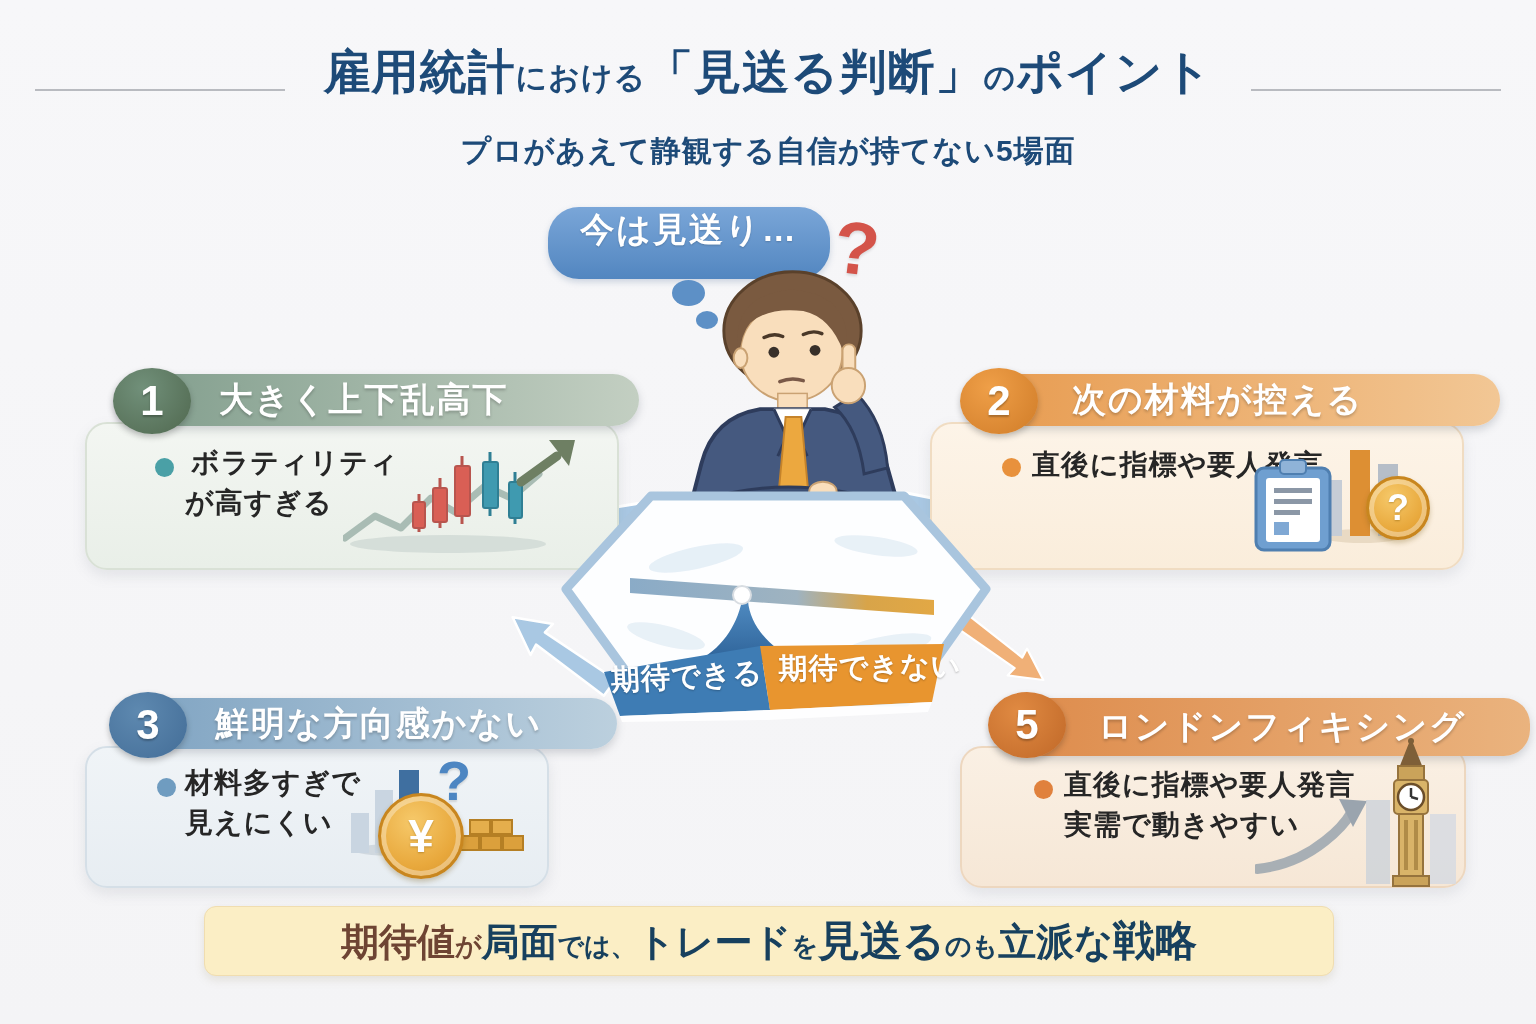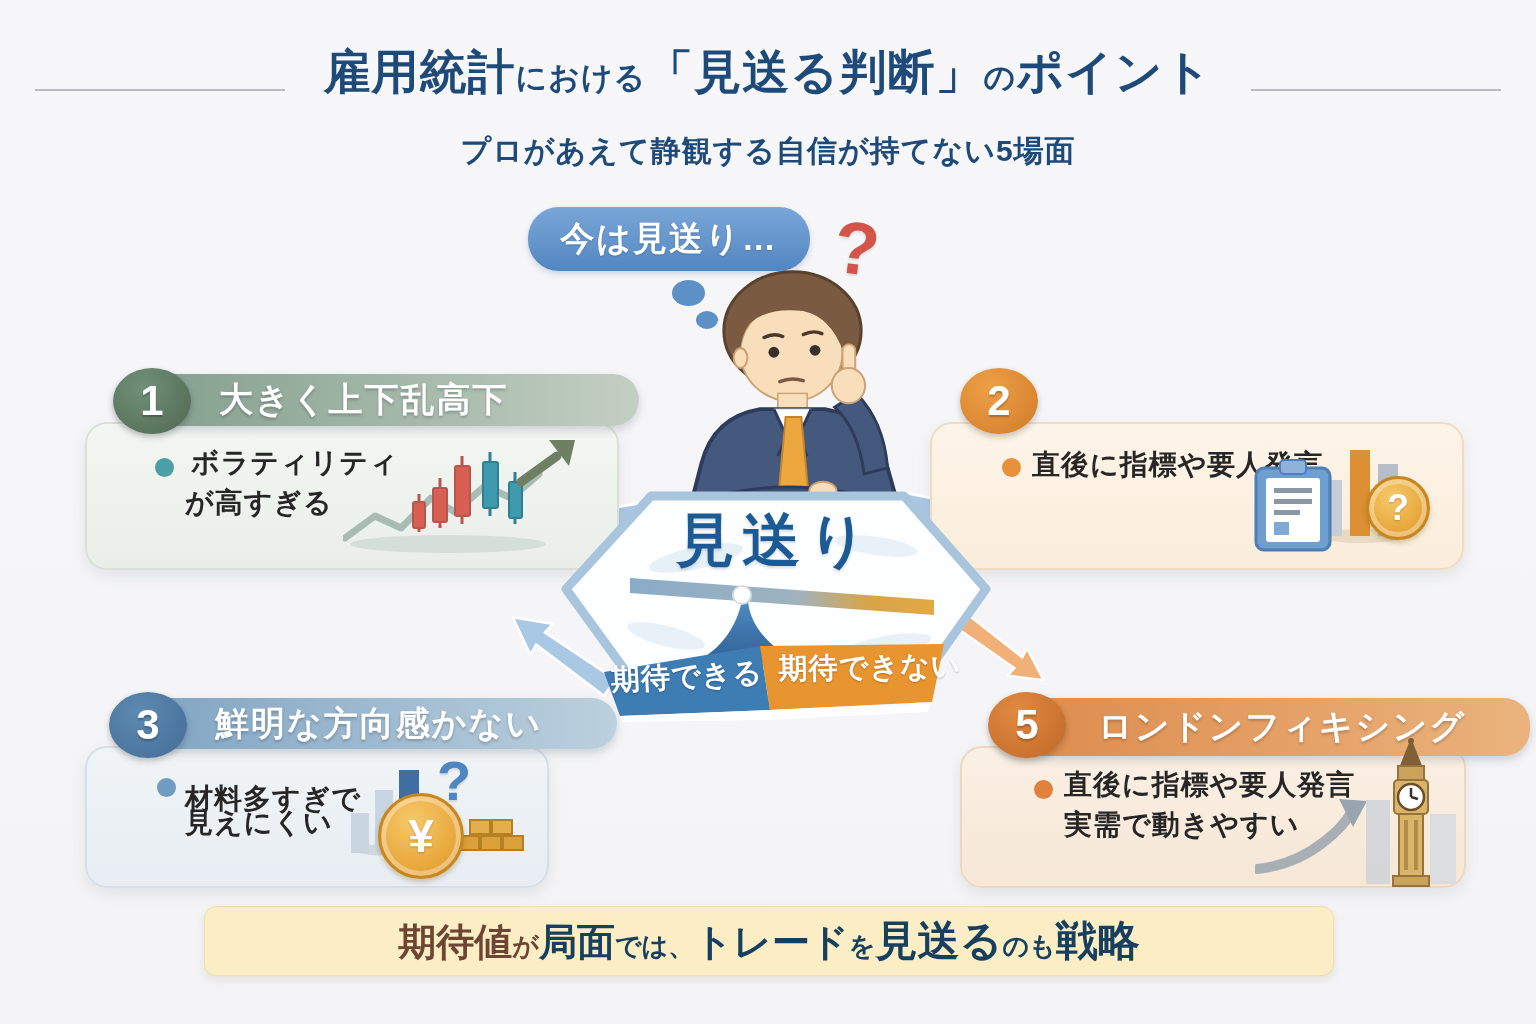--- a/index.html
+++ b/index.html
@@ -11,23 +11,23 @@
   .abs{position:absolute;}
   
   .title{top:46px;left:0;width:100%;text-align:center;color:#1d4a78;font-weight:900;line-height:1.1;letter-spacing:1px;}
   .t-lg{font-size:47px;}
   .t-md{font-size:31px;}
   .subtitle{top:131px;left:0;width:100%;text-align:center;color:#1d4a78;font-weight:800;font-size:30px;letter-spacing:1px;}
   .rule{top:89px;height:2px;background:#a9abb1;opacity:.8;}
   .rule-left{left:35px;width:250px;}
   .rule-right{left:1251px;width:250px;}
   
-  .bubble{left:528px;top:207px;width:282px;height:64px;border-radius:31px;
+  .bubble{left:548px;top:207px;width:282px;height:72px;border-radius:31px;
     background:linear-gradient(180deg,#7aa6d8 0%,#5286c0 100%);
-    display:flex;align-items:center;justify-content:center;box-shadow:0 3px 6px rgba(80,110,150,.25);}
+    display:flex;align-items:flex-start;justify-content:center;box-shadow:0 3px 6px rgba(80,110,150,.25);}
   .bubble span{color:#fff;font-size:34px;font-weight:800;letter-spacing:2px;text-shadow:0 1px 2px rgba(0,0,0,.18);}
   .dot1{left:672px;top:280px;width:33px;height:26px;border-radius:50%;background:#5d90c6;}
   .dot2{left:696px;top:311px;width:22px;height:18px;border-radius:50%;background:#5d90c6;}
   .qmark-red{left:834px;top:206px;font-size:74px;font-weight:900;color:#d4544a;transform:rotate(7deg);text-shadow:0 2px 3px rgba(0,0,0,.12);}
   
   .hex-svg{left:556px;top:486px;}
   .mioku{left:556px;top:502px;width:440px;text-align:center;font-size:58px;font-weight:900;color:#1b5a94;letter-spacing:8px;text-shadow:0 2px 3px rgba(30,60,100,.18);z-index:6;}
   .seesaw{left:622px;top:565px;z-index:6;}
   .ribbon{left:592px;top:628px;z-index:6;}
   .ribbon-label{z-index:7;color:#fff;font-weight:800;font-size:29px;text-align:center;text-shadow:0 1px 2px rgba(0,0,0,.25);letter-spacing:1px;}
@@ -143,21 +143,20 @@
   </svg>
 
   <svg class="abs hex-svg" width="440" height="226" viewBox="0 0 440 226" style="z-index:4;">
     <polygon points="95,10 348,10 430,103 350,216 92,216 10,103" fill="#fdfeff" stroke="#a9c5de" stroke-width="9" stroke-linejoin="round"></polygon>
     <ellipse cx="140" cy="72" rx="48" ry="11" fill="#d4e3f0" opacity="0.55" transform="rotate(-12 140 72)"></ellipse>
     <ellipse cx="320" cy="60" rx="42" ry="9" fill="#d4e3f0" opacity="0.5" transform="rotate(8 320 60)"></ellipse>
     <ellipse cx="110" cy="150" rx="40" ry="10" fill="#d4e3f0" opacity="0.5" transform="rotate(14 110 150)"></ellipse>
     <ellipse cx="330" cy="160" rx="46" ry="10" fill="#d4e3f0" opacity="0.5" transform="rotate(-10 330 160)"></ellipse>
     <ellipse cx="230" cy="195" rx="50" ry="8" fill="#d4e3f0" opacity="0.45"></ellipse>
   </svg>
-  <div class="abs mioku">見送り</div>
 
   <svg class="abs seesaw" width="320" height="110" viewBox="0 0 320 110">
     <defs>
       <linearGradient id="barGrad" x1="0" y1="0" x2="1" y2="0">
         <stop offset="0%" stop-color="#8aabc7"></stop>
           <stop offset="55%" stop-color="#9fb3c0"></stop>
         <stop offset="78%" stop-color="#d8a449"></stop>
           <stop offset="100%" stop-color="#e2a845"></stop>
       </linearGradient>
       <linearGradient id="fulGrad" x1="0" y1="0" x2="0" y2="1">
@@ -204,20 +203,23 @@
         <line x1="172" y1="42" x2="172" y2="94" stroke="#2f7f94" stroke-width="3"></line>
         <rect x="166" y="52" width="13" height="36" rx="2" fill="#3f9ab0" stroke="#2f7f94" stroke-width="2"></rect>
         <line x1="178" y1="52" x2="214" y2="26" stroke="#6e7f63" stroke-width="9" stroke-linecap="round"></line>
         <polygon points="206,10 232,10 226,36" fill="#6e7f63"></polygon>
       </svg>
     </div>
   </div>
 
   <div class="abs pbox box2">
     <div class="body"></div>
+    <div class="pill">
+      <span>次の材料が控える</span>
+    </div>
     <div class="numcircle">
       <span>2</span>
     </div>
     <div class="body" style="background:none;border:none;box-shadow:none;width:530px;height:144px;">
       <div class="bullet-dot"></div>
       <div class="bullet-line" style="left:102px;top:24px;">直後に指標や要人発言</div>
       <svg style="position:absolute;left:390px;top:16px;" width="85" height="105" viewBox="0 0 85 105">
         <ellipse cx="42" cy="98" rx="42" ry="7" fill="#e5d4bd" opacity="0.8"></ellipse>
         <rect x="2" y="42" width="20" height="56" fill="#c6cdd6"></rect>
         <rect x="30" y="12" width="20" height="86" fill="#dd8f33"></rect>
@@ -241,21 +243,21 @@
   <div class="abs pbox box3">
     <div class="body"></div>
     <div class="pill">
       <span>鮮明な方向感かない</span>
     </div>
     <div class="numcircle">
       <span>3</span>
     </div>
     <div class="body" style="background:none;border:none;box-shadow:none;width:460px;height:138px;">
       <div class="bullet-dot"></div>
-      <div class="bullet-line" style="left:100px;top:34px;">材料多すぎで</div>
+      <div class="bullet-line" style="left:100px;top:18px;">材料多すぎで</div>
       <div class="bullet-line" style="left:100px;top:58px;">見えにくい</div>
       <svg style="position:absolute;left:266px;top:22px;" width="82" height="88" viewBox="0 0 82 88">
         <ellipse cx="44" cy="82" rx="42" ry="6" fill="#c9d2da" opacity="0.8"></ellipse>
         <rect x="0" y="45" width="18" height="40" fill="#c9d5e1"></rect>
         <rect x="24" y="22" width="18" height="63" fill="#c9d5e1"></rect>
         <rect x="48" y="2" width="20" height="83" fill="#3f6fa0"></rect>
       </svg>
       <div class="q-blue" style="left:352px;top:2px;">?</div>
       <svg style="position:absolute;left:372px;top:66px;" width="70" height="42" viewBox="0 0 70 42">
         <rect x="2" y="24" width="20" height="14" fill="#dba03c" stroke="#b57f24" stroke-width="2"></rect>
@@ -306,16 +308,17 @@
 
   <div class="abs banner">
     <span class="fs-lg c-brown">期待値</span>
     <span class="fs-sm c-brown">が</span>
     <span class="fs-lg c-navy">局面</span>
     <span class="fs-sm c-navy">では、</span>
     <span class="fs-lg c-navy">トレード</span>
     <span class="fs-sm c-navy">を</span>
     <span class="fs-xl c-navy">見送る</span>
     <span class="fs-sm c-navy">のも</span>
+    <span class="fs-lg c-navy">立派な</span>
     <span class="fs-xl c-navy">戦略</span>
   </div>
 
 </div>
 
 </body></html>

